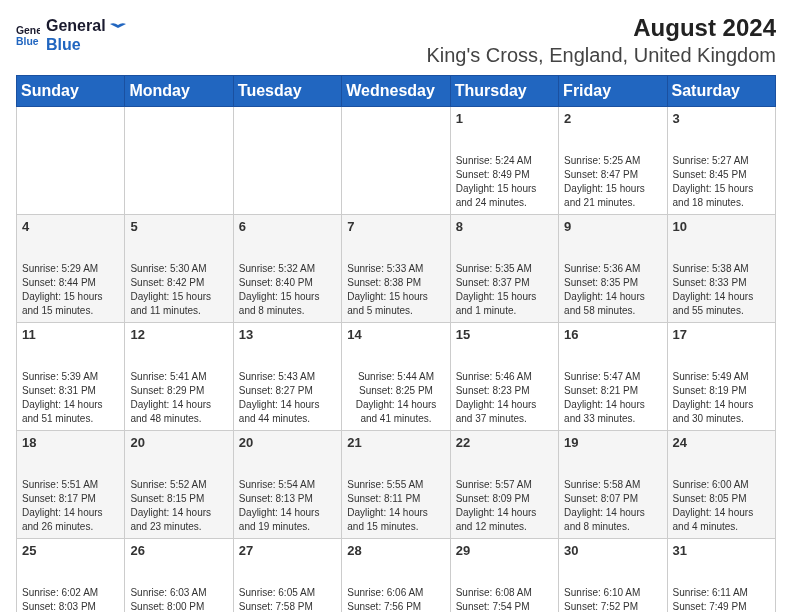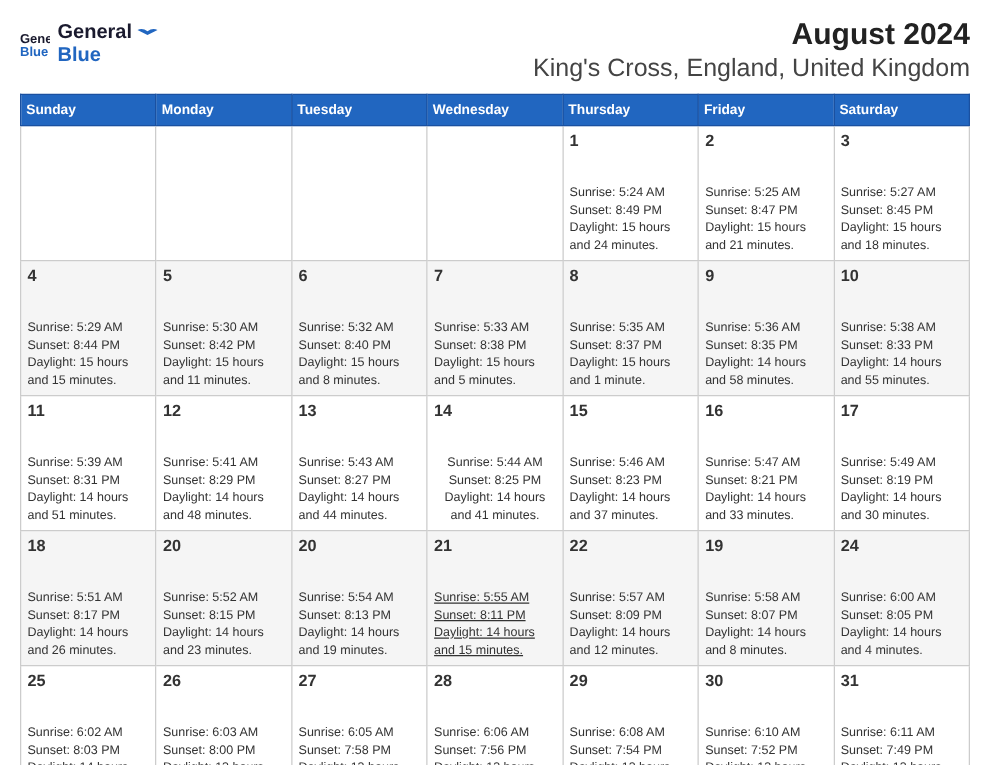--- a/index.html
+++ b/index.html
@@ -40,21 +40,21 @@
       margin-top: 4px;
     }
     table {
       width: 100%;
       border-collapse: collapse;
       table-layout: fixed;
     }
     thead th {
       background: #2166c0;
       color: #fff;
-      font-size: 11px;
+      font-size: 16px;
       font-weight: bold;
       padding: 6px 4px;
       text-align: left;
       border: 1px solid #1a50a0;
     }
     tbody td {
       vertical-align: top;
       border: 1px solid #ccc;
       padding: 4px 5px;
       font-size: 10.5px;
@@ -266,21 +266,21 @@
         </td>
         <td>
           <span class="day-number">20</span>
           <div class="cell-content" style="white-space: pre-line;">Sunrise: 5:54 AM
 Sunset: 8:13 PM
 Daylight: 14 hours
 and 19 minutes.</div>
         </td>
         <td>
           <span class="day-number">21</span>
-          <div class="cell-content" style="white-space: pre-line; text-decoration: underline;">Sunrise: 5:55 AM
+          <div class="cell-content" style="white-space: pre-line;">Sunrise: 5:55 AM
 Sunset: 8:11 PM
 Daylight: 14 hours
 and 15 minutes.</div>
         </td>
         <td>
           <span class="day-number">22</span>
           <div class="cell-content" style="white-space: pre-line;">Sunrise: 5:57 AM
 Sunset: 8:09 PM
 Daylight: 14 hours
 and 12 minutes.</div>

